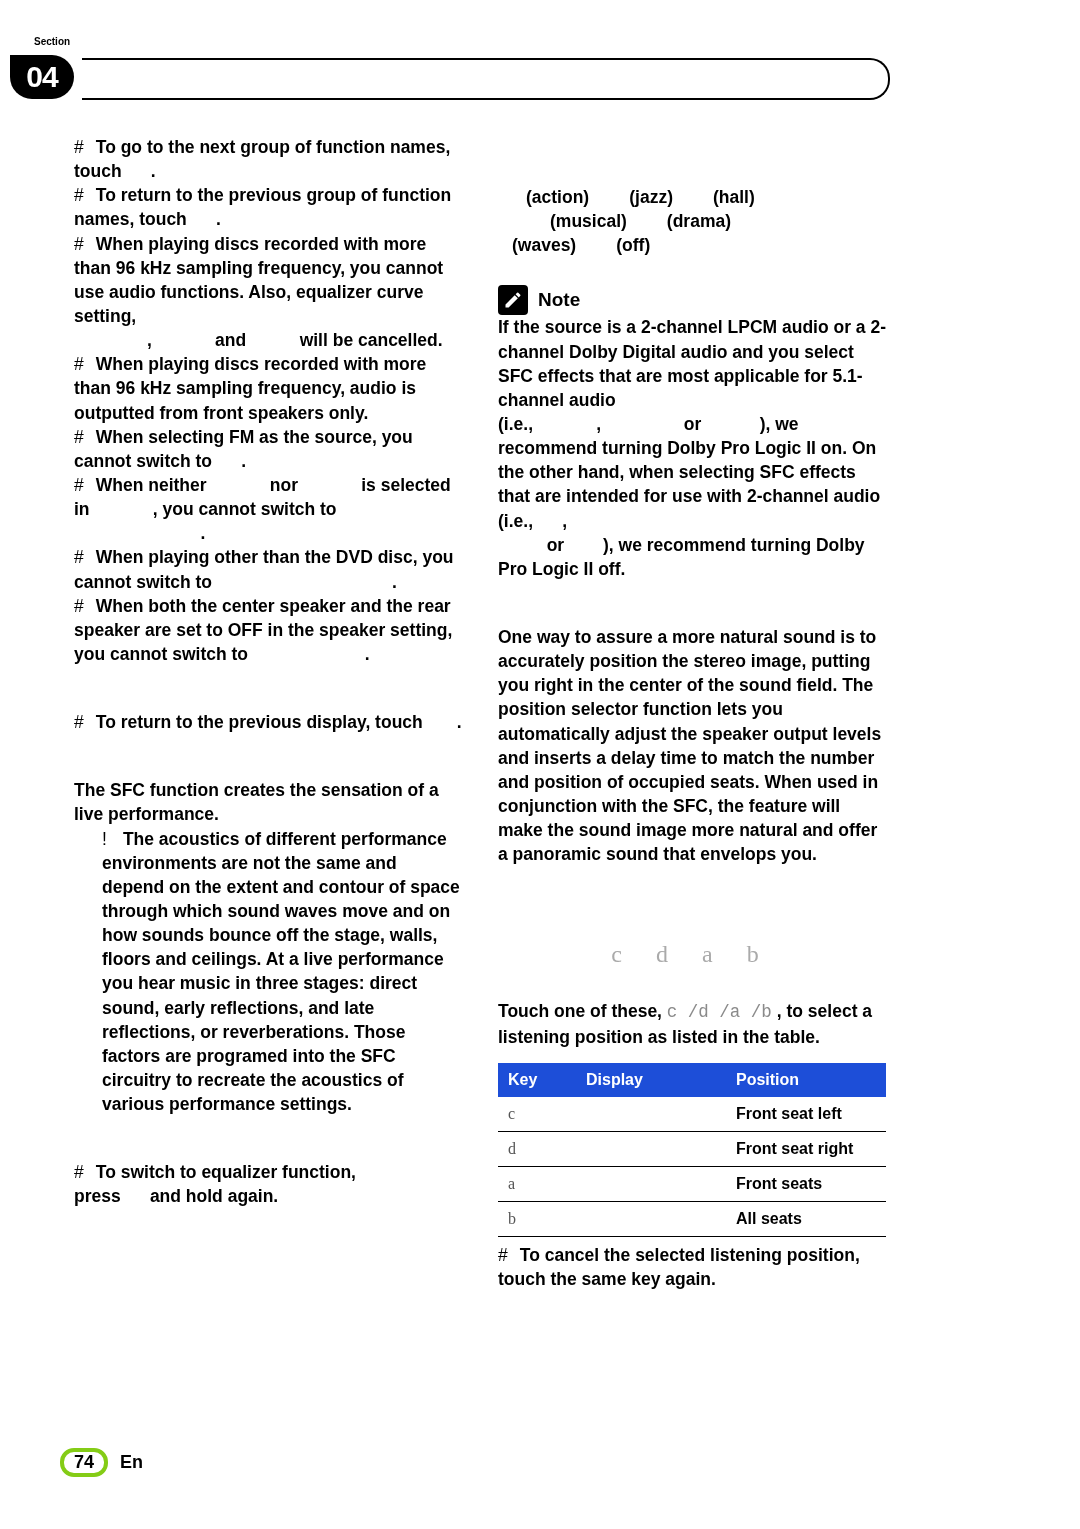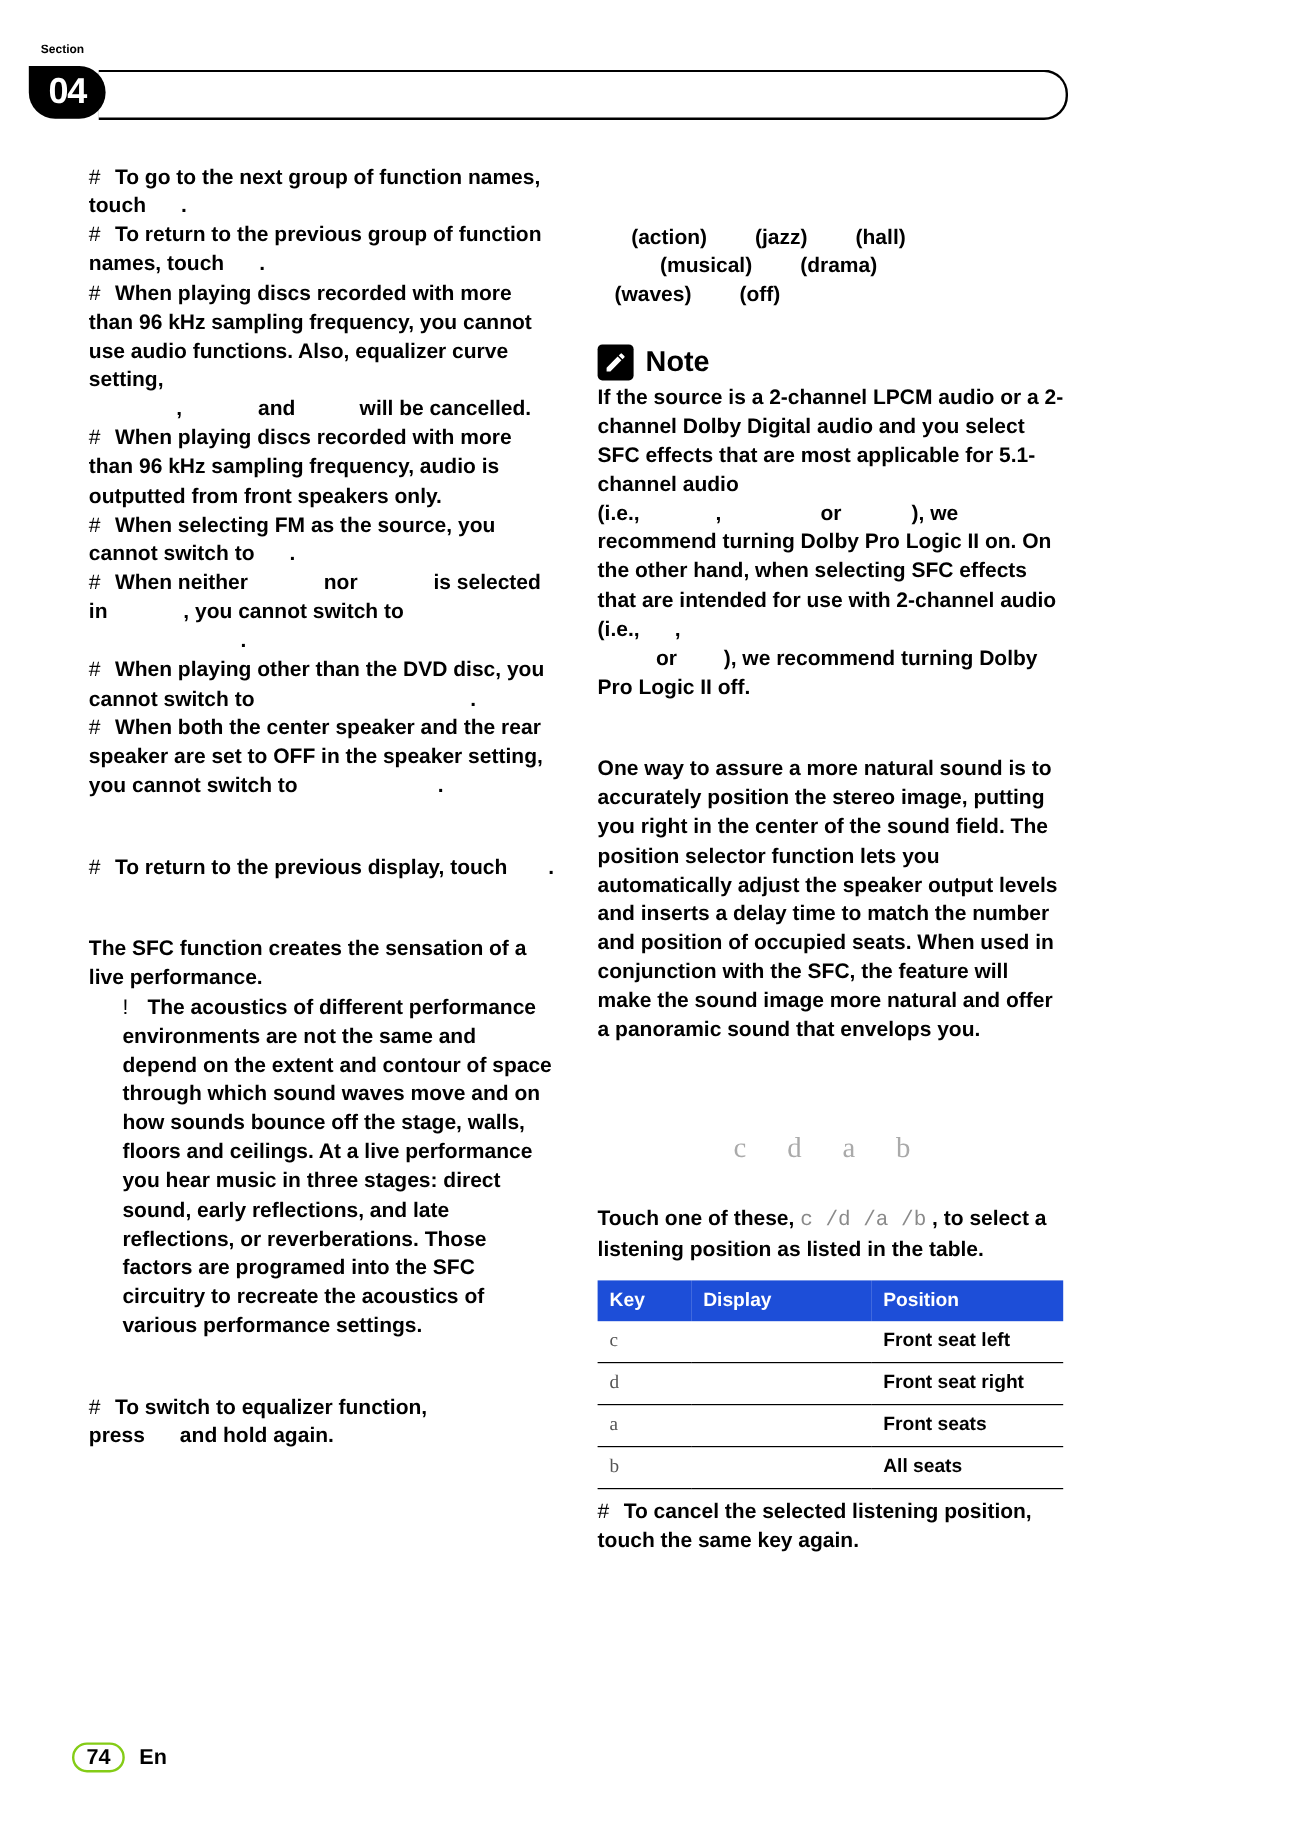--- a/index.html
+++ b/index.html
@@ -16,21 +16,21 @@
   .section-label {
     position: absolute;
     top: 36px;
     left: 34px;
     font-size: 10px;
     font-weight: bold;
   }
   .section-badge {
     position: absolute;
     top: 55px;
-    left: 24px;
+    left: 10px;
     width: 64px;
     height: 44px;
     background: #000;
     border-radius: 0 22px 22px 22px;
     color: #fff;
     font-weight: bold;
     font-size: 30px;
     display: flex;
     align-items: center;
     justify-content: center;
@@ -74,21 +74,21 @@
     font-weight: bold;
     row-gap: 4px;
     padding-left: 52px;
   }
   .sfc-modes > span { margin-right: 40px; white-space: nowrap; }
   .note-head {
     display: flex;
     align-items: center;
     gap: 10px;
     font-weight: bold;
-    font-size: 24px;
+    font-size: 19px;
   }
   .note-icon {
     width: 30px;
     height: 30px;
     background: #000;
     border-radius: 4px;
     display: flex;
     align-items: center;
     justify-content: center;
   }
@@ -127,21 +127,21 @@
   table.pos td.d { width: 130px; }
   .page-num {
     position: absolute;
     bottom: 52px;
     left: 60px;
     display: flex;
     align-items: baseline;
     gap: 12px;
   }
   .page-num .bubble {
-    border: 2px solid #84cc16;
+    border: 4px solid #84cc16;
     border-radius: 14px;
     padding: 0 10px;
     font-weight: bold;
     font-size: 18px;
   }
   .page-num .en {
     font-weight: bold;
     font-size: 18px;
   }
   .grey { color: #8a8a8a; font-family: Liberation Mono, monospace; }

